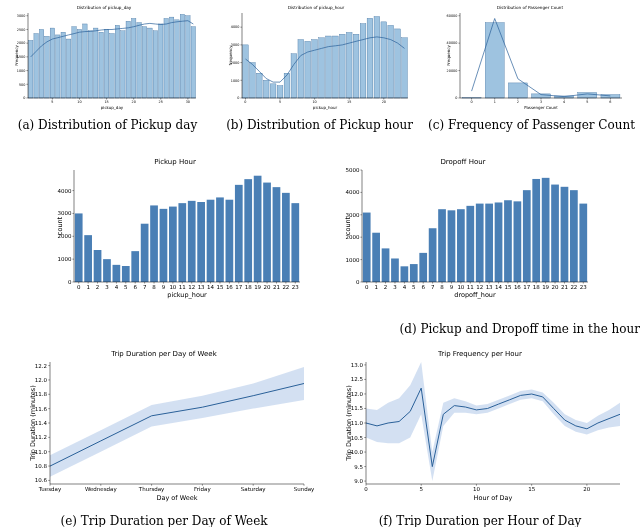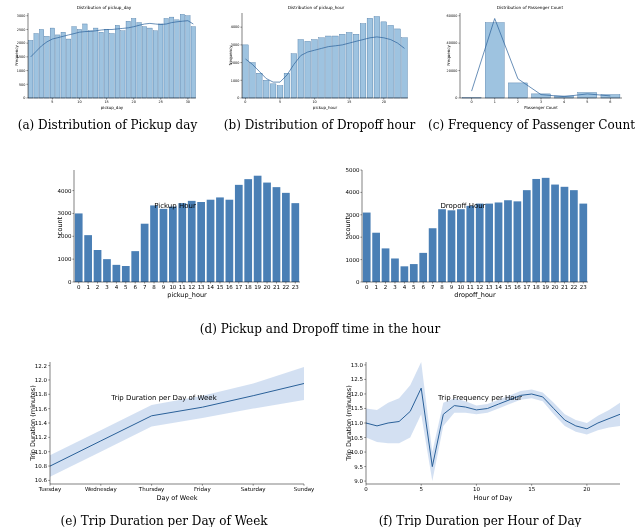--- a/index.html
+++ b/index.html
@@ -11,21 +11,21 @@
   .panel{position:absolute;box-sizing:border-box;}
   .cap{
     position:absolute;text-align:center;
     font-family:"DejaVu Serif", serif;
     font-size:12px;color:#000;
   }
   .chart-title{
     position:absolute;left:0;right:0;text-align:center;
     font-size:4.2px;color:#000;top:1px;
   }
-  .chart-title.big{font-size:7px;top:2px;margin-top:44px;}
+  .chart-title.big{font-size:7px;top:2px;}
   svg{display:block;}
   text{font-family:"DejaVu Sans", sans-serif;}
 </style>
 </head>
 <body>
 
 <div class="panel" style="left:6px;top:4px;width:196px;height:112px;">
   <div class="chart-title">Distribution of pickup_day</div>
   <svg id="svg-a" width="196" height="112">
       <rect x="22.48774193548387" y="36.41935483870968" width="4.443870967741935" height="57.58064516129032" fill="#9ec3e0" stroke="#3a6b9c" stroke-width="0.35"></rect>
@@ -141,21 +141,21 @@
       <line x1="96.625" y1="94" x2="96.625" y2="95.6" stroke="#000" stroke-width="0.4"></line>
       <text x="96.625" y="99" font-size="3.4" text-anchor="middle" fill="#000">10</text>
       <line x1="131.20833333333334" y1="94" x2="131.20833333333334" y2="95.6" stroke="#000" stroke-width="0.4"></line>
       <text x="131.20833333333334" y="99" font-size="3.4" text-anchor="middle" fill="#000">15</text>
       <line x1="165.79166666666669" y1="94" x2="165.79166666666669" y2="95.6" stroke="#000" stroke-width="0.4"></line>
       <text x="165.79166666666669" y="99" font-size="3.4" text-anchor="middle" fill="#000">20</text>
       <text x="107" y="104.5" font-size="4" text-anchor="middle" fill="#000">pickup_hour</text>
       <text x="14.100000000000001" y="51.5" font-size="4" text-anchor="middle" fill="#000" transform="rotate(-90,14.100000000000001,51.5)">frequency</text>
     </svg>
 </div>
-<div class="cap" style="left:212px;top:118px;width:215px;">(b) Distribution of Dropoff hour</div>
+<div class="cap" style="left:212px;top:118px;width:215px;">(b) Distribution of Pickup hour</div>
 
 <div class="panel" style="left:432px;top:4px;width:196px;height:112px;">
   <div class="chart-title">Distribution of Passenger Count</div>
   <svg id="svg-c" width="196" height="112">
       <rect x="30.082857142857144" y="93.7258064516129" width="18.977142857142855" height="0.3" fill="#9ec3e0" stroke="#3a6b9c" stroke-width="0.35"></rect>
       <rect x="53.22571428571428" y="18.596774193548384" width="18.977142857142855" height="75.40322580645162" fill="#9ec3e0" stroke="#3a6b9c" stroke-width="0.35"></rect>
       <rect x="76.36857142857141" y="78.91935483870968" width="18.977142857142855" height="15.08064516129032" fill="#9ec3e0" stroke="#3a6b9c" stroke-width="0.35"></rect>
       <rect x="99.51142857142857" y="89.88709677419355" width="18.977142857142855" height="4.112903225806448" fill="#9ec3e0" stroke="#3a6b9c" stroke-width="0.35"></rect>
       <rect x="122.6542857142857" y="91.94354838709677" width="18.977142857142855" height="2.0564516129032313" fill="#9ec3e0" stroke="#3a6b9c" stroke-width="0.35"></rect>
       <rect x="145.79714285714286" y="88.51612903225806" width="18.977142857142855" height="5.483870967741936" fill="#9ec3e0" stroke="#3a6b9c" stroke-width="0.35"></rect>
@@ -368,21 +368,21 @@
       <line x1="234.45833333333334" y1="126" x2="234.45833333333334" y2="127.6" stroke="#000" stroke-width="0.4"></line>
       <text x="234.45833333333334" y="133.1" font-size="5.5" text-anchor="middle" fill="#000">21</text>
       <line x1="243.875" y1="126" x2="243.875" y2="127.6" stroke="#000" stroke-width="0.4"></line>
       <text x="243.875" y="133.1" font-size="5.5" text-anchor="middle" fill="#000">22</text>
       <line x1="253.29166666666666" y1="126" x2="253.29166666666666" y2="127.6" stroke="#000" stroke-width="0.4"></line>
       <text x="253.29166666666666" y="133.1" font-size="5.5" text-anchor="middle" fill="#000">23</text>
       <text x="145" y="141.1" font-size="6.5" text-anchor="middle" fill="#000">dropoff_hour</text>
       <text x="20" y="70" font-size="6.5" text-anchor="middle" fill="#000" transform="rotate(-90,20,70)">count</text>
     </svg>
 </div>
-<div class="cap" style="left:0px;top:322px;width:640px;">(d) Pickup and Dropoff time in the hour</div>
+<div class="cap" style="left:0px;top:322px;width:640px;text-align:right;">(d) Pickup and Dropoff time in the hour</div>
 
 <div class="panel" style="left:14px;top:348px;width:300px;height:164px;">
   <div class="chart-title big">Trip Duration per Day of Week</div>
   <svg id="svg-e" width="300" height="164">
       <path d="M36.0 107.3 L86.8 82.2 L137.6 57.1 L188.4 47.7 L239.2 35.5 L290.0 19.0 L290.0 52.0 L239.2 60.6 L188.4 70.0 L137.6 78.6 L86.8 103.7 L36.0 128.8 Z" fill="#aec7e8" opacity="0.55" stroke="none"></path>
       <path d="M36.0 118.1 L86.8 92.9 L137.6 67.8 L188.4 59.2 L239.2 47.7 L290.0 35.5 " fill="none" stroke="#2a6099" stroke-width="1"></path>
       <line x1="36" y1="136" x2="290" y2="136" stroke="#000" stroke-width="0.5"></line>
       <line x1="36" y1="14" x2="36" y2="136" stroke="#000" stroke-width="0.5"></line>
       <line x1="34.2" y1="132.41176470588243" x2="36" y2="132.41176470588243" stroke="#000" stroke-width="0.4"></line>
       <text x="33" y="134.39176470588242" font-size="5.5" text-anchor="end" fill="#000">10.6</text>

